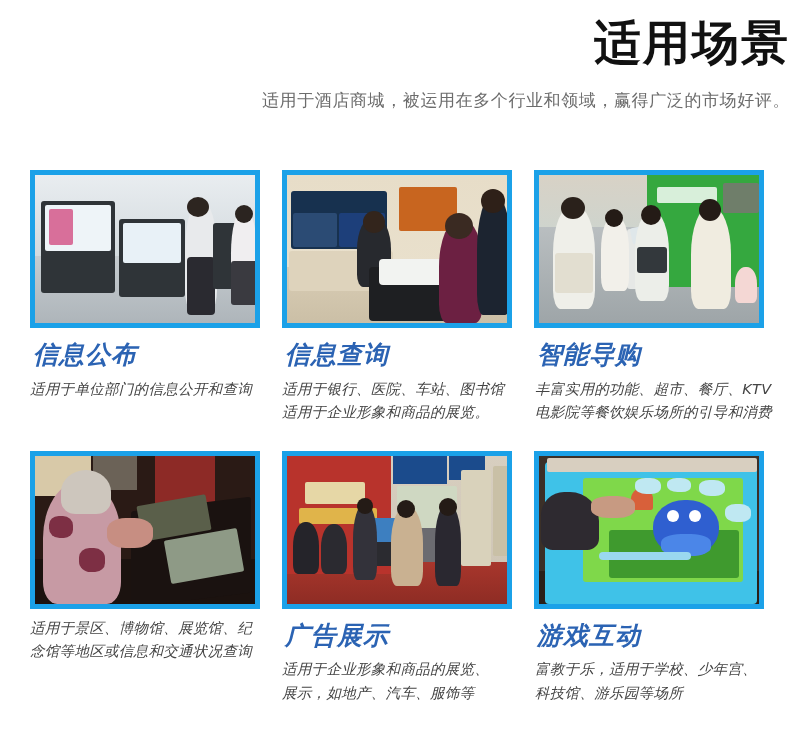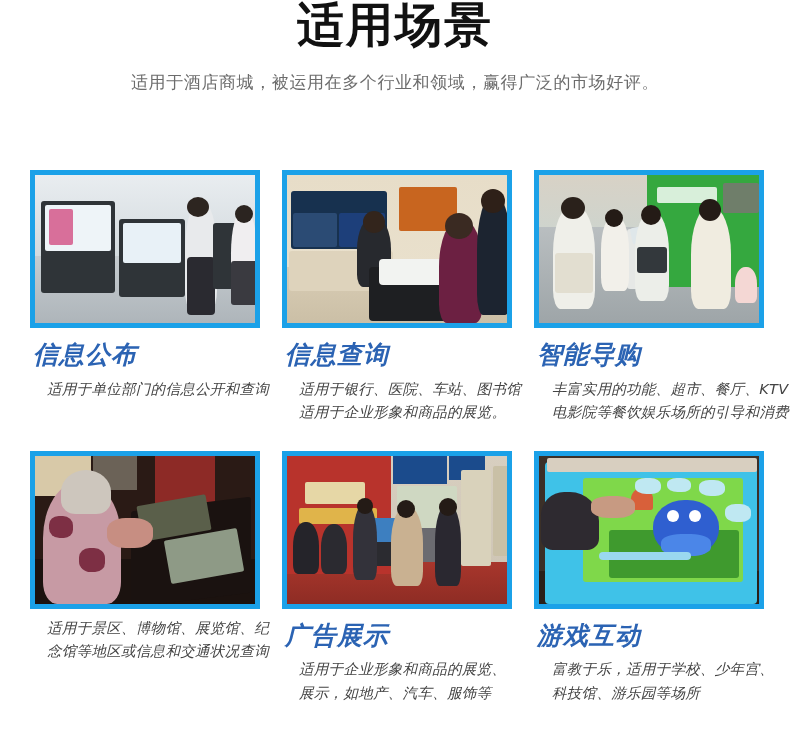--- a/index.html
+++ b/index.html
@@ -5,21 +5,21 @@
   * { margin:0; padding:0; box-sizing:border-box; }
   html, body {
     width:790px; height:730px;
     background:#ffffff;
     font-family:"Liberation Sans", "DejaVu Sans", sans-serif;
     overflow:hidden;
   }
   .page { position:relative; width:790px; height:730px; }
 
   
-  .header { text-align:center; }
+  .header { padding-top:18px; text-align:right; }
   .page-title {
     font-size:47px;
     font-weight:bold;
     color:#111111;
     letter-spacing:2px;
     line-height:1.05;
     font-family:"DejaVu Sans", "Liberation Sans", sans-serif;
   }
   .page-subtitle {
     margin-top:22px;
@@ -60,21 +60,21 @@
     font-family:"DejaVu Sans", "Liberation Sans", sans-serif;
   }
   .card-desc {
     margin-top:8px;
     font-size:14.5px;
     color:#444444;
     line-height:1.62;
     letter-spacing:0.3px;
     font-family:"DejaVu Sans", "Liberation Sans", sans-serif;
   }
-  .card-desc div { white-space:nowrap;margin-left:17px; }
+  .card-desc div { white-space:nowrap; }
   .c3 .card-title, .c6 .card-title { }
   .c3 .card-desc, .c6 .card-desc { margin-left:1px; }
 
   
   .sky  { position:absolute; left:0; top:0; right:0; height:42%; }
   .floor{ position:absolute; left:0; bottom:0; right:0; height:58%; }
   .blob { position:absolute; border-radius:40% 42% 38% 44%; }
   .kiosk{ position:absolute; background:#2f3438; border-radius:3px; }
   .scr  { position:absolute; background:#4aa3d8; border-radius:2px; }
   .pers { position:absolute; border-radius:46% 46% 18% 18%; }

